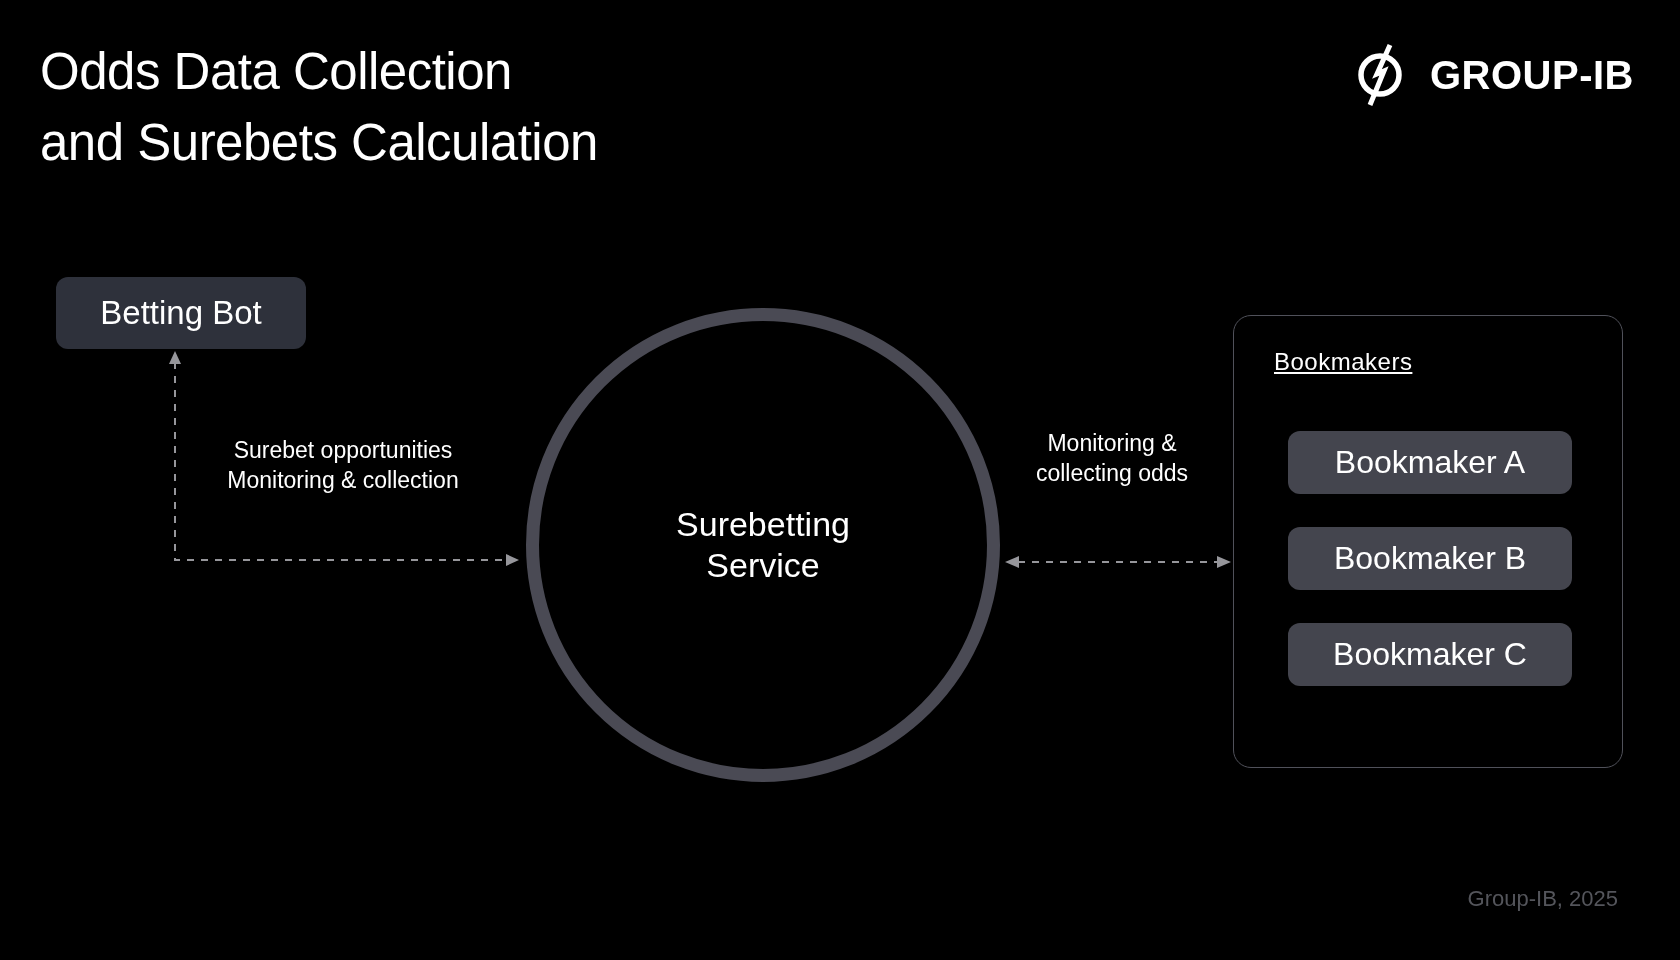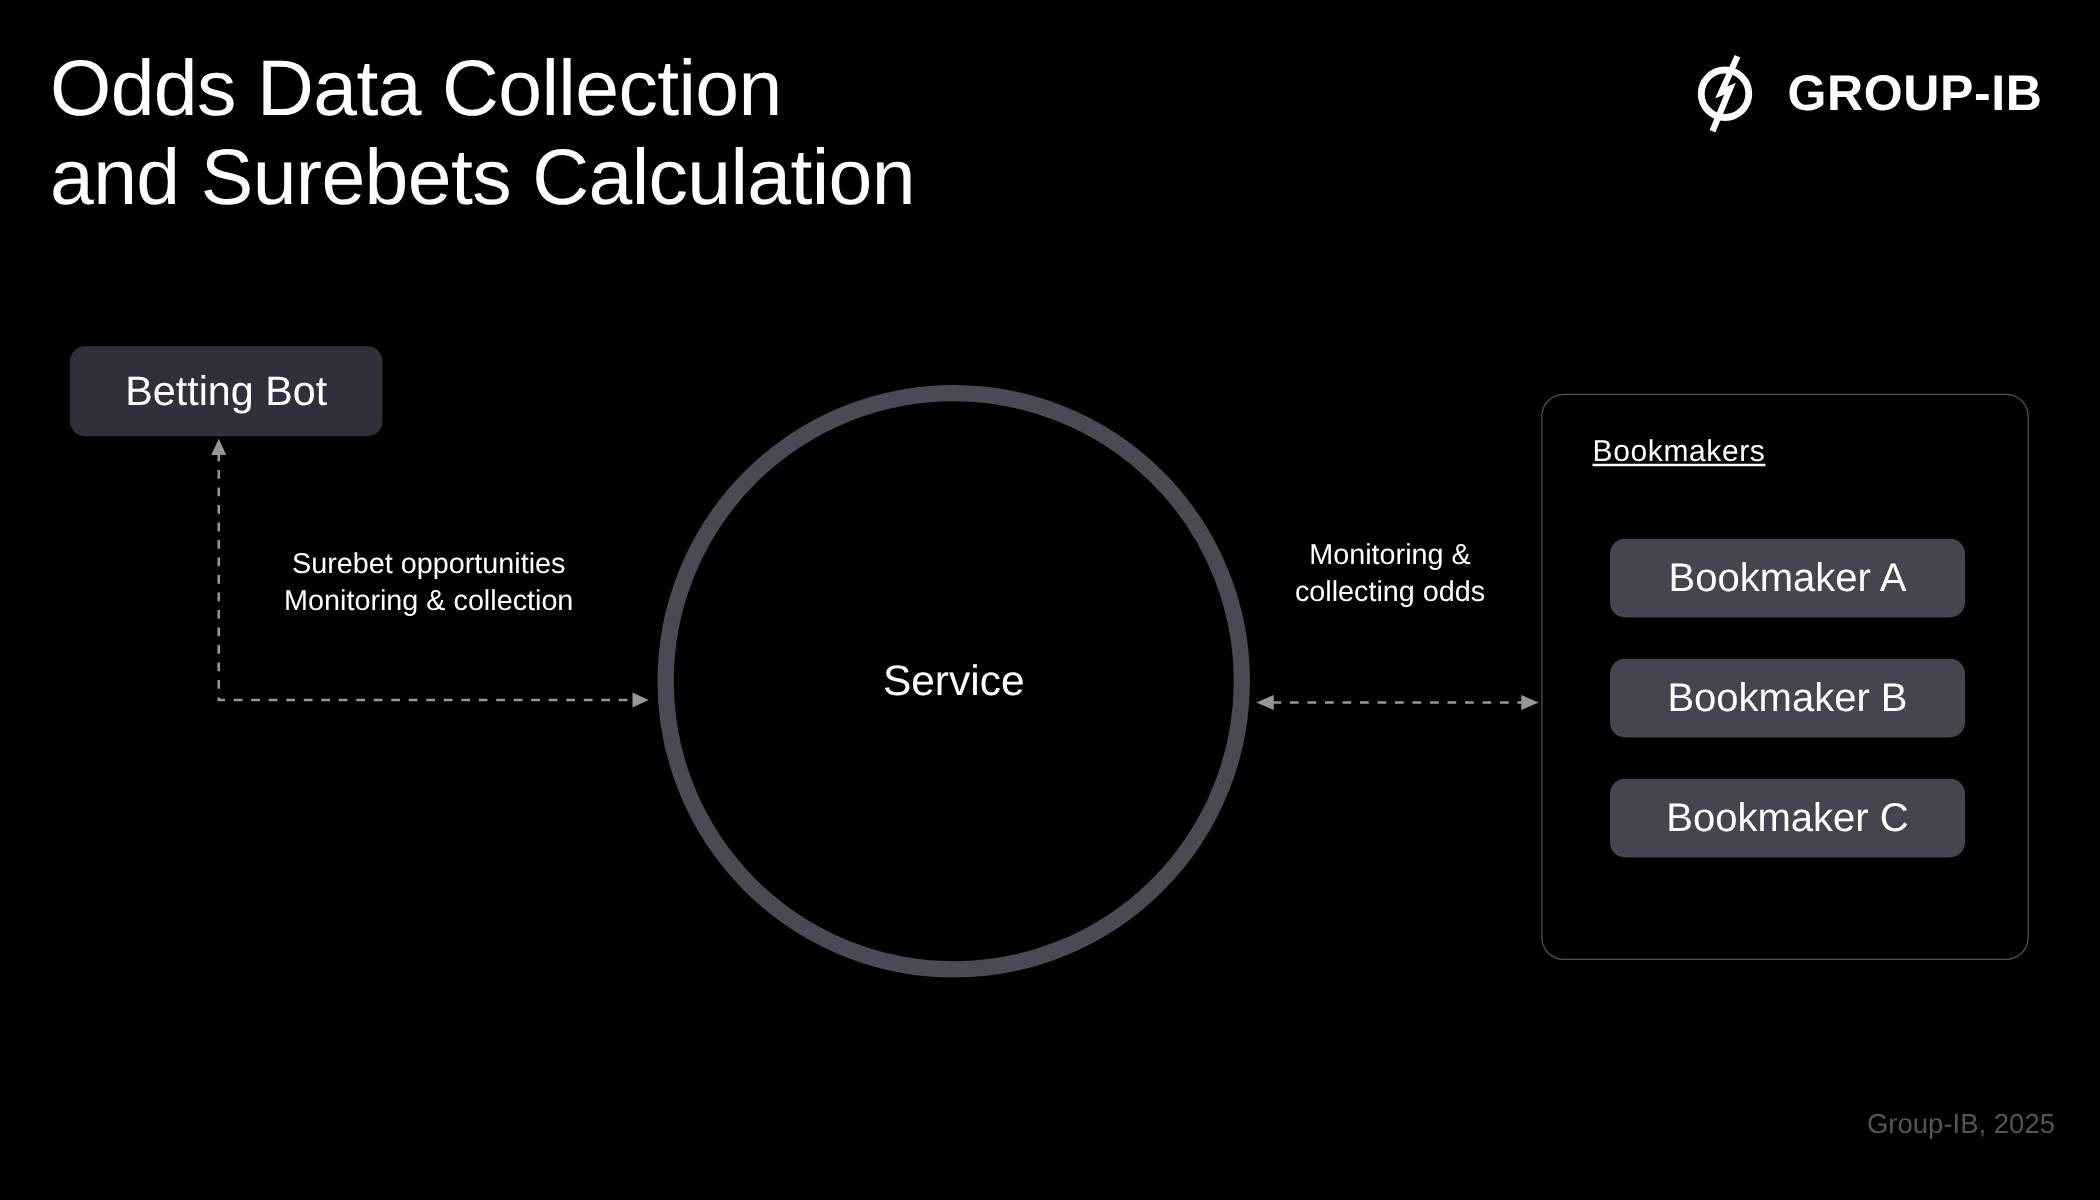--- a/index.html
+++ b/index.html
@@ -20,21 +20,21 @@
     width:1680px;
     height:960px;
     background:var(--background);
     overflow:hidden;
   }
 
   
   .page-title{
     position:absolute;
     left:40px; top:36px;
-    font-size:63px;
+    font-size:51px;
     font-weight:500;
     letter-spacing:-0.5px;
     line-height:71px;
     color:var(--text-primary);
   }
 
   
   .brand{
     position:absolute;
     top:42px; right:46px;
@@ -134,21 +134,21 @@
     font-size:32px;
     color:var(--text-primary);
   }
   .bookmaker-item.a{top:115px;}
   .bookmaker-item.b{top:211px;}
   .bookmaker-item.c{top:307px;}
 
   
   .footer-credit{
     position:absolute;
-    right:36px; top:886px;
+    right:62px; top:886px;
     font-size:22px;
     color:var(--muted-text);
   }
 </style>
 </head>
 <body>
 
 <div class="canvas">
 
   <div class="page-title">
@@ -180,20 +180,21 @@
   <div class="betting-bot">
     <span>Betting Bot</span>
   </div>
 
   <div class="flow-label left">
     <div>Surebet opportunities</div>
     <div>Monitoring &amp; collection</div>
   </div>
 
   <div class="service-circle">
+    <div class="line">Surebetting</div>
     <div class="line">Service</div>
   </div>
 
   <div class="flow-label right">
     <div>Monitoring &amp;</div>
     <div>collecting odds</div>
   </div>
 
   <div class="bookmakers-panel">
     <div class="bookmakers-title">Bookmakers</div>

